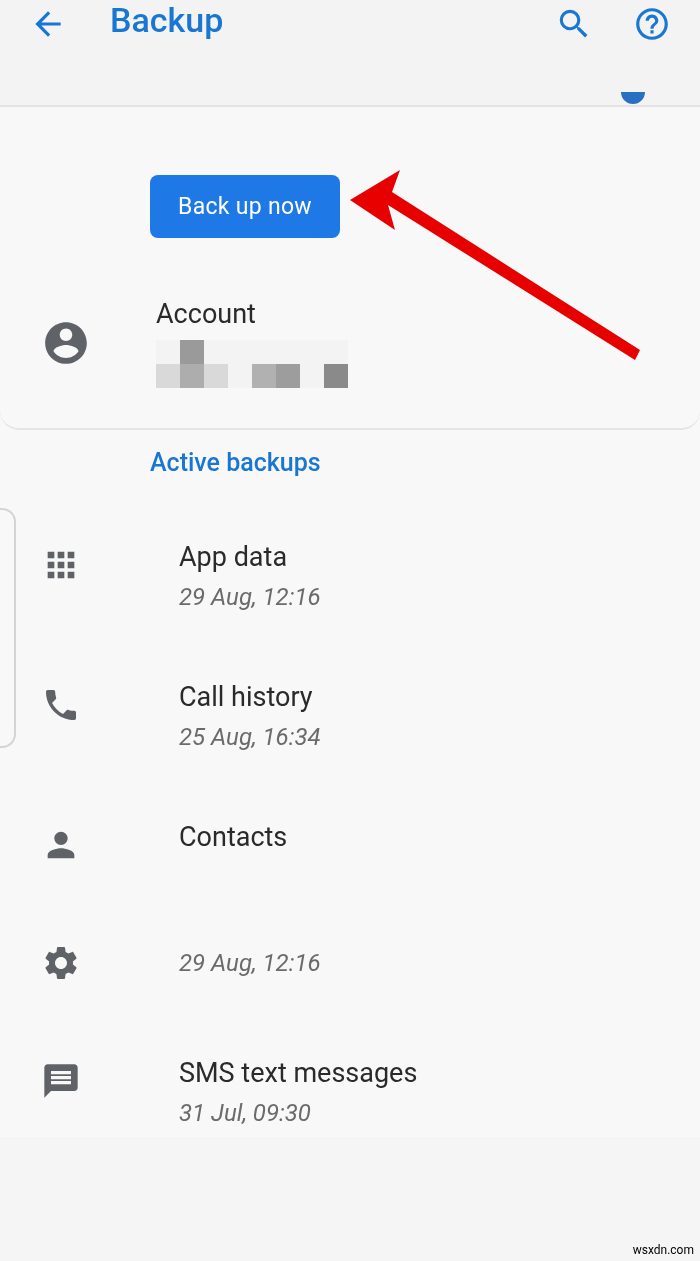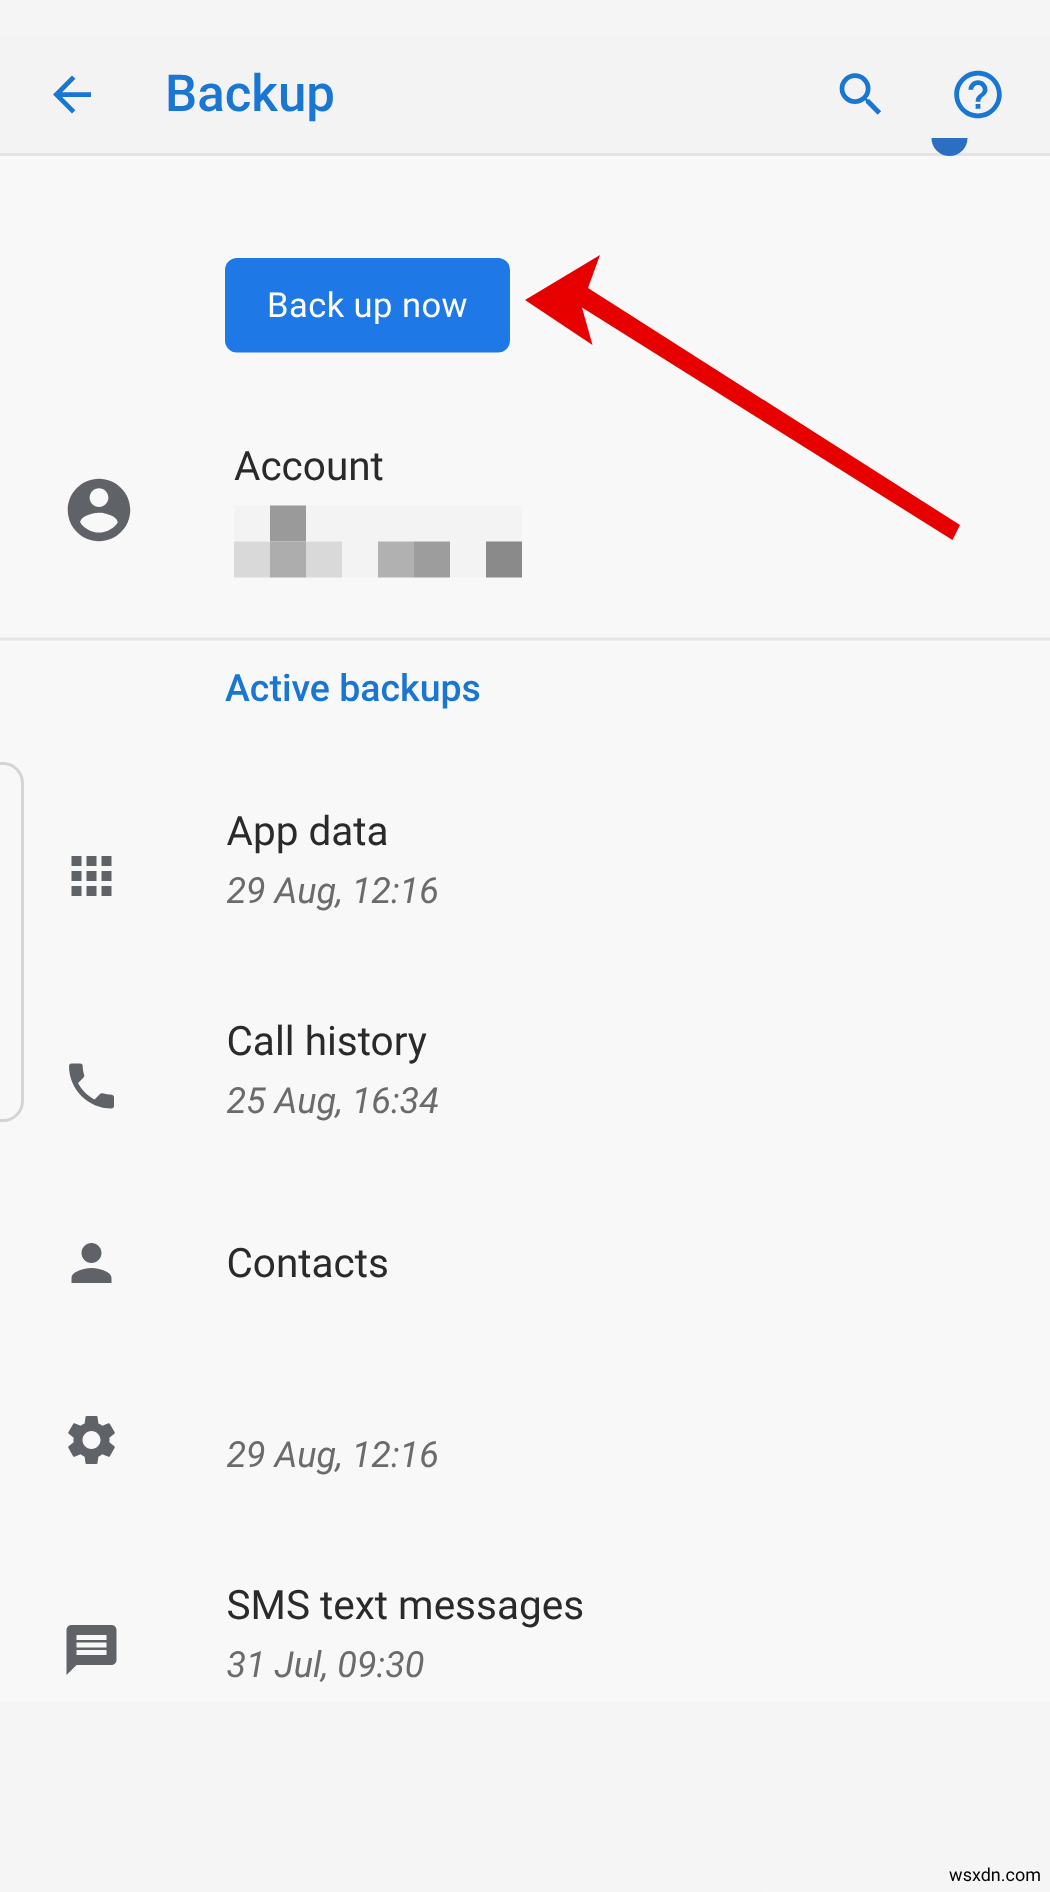--- a/index.html
+++ b/index.html
@@ -9,27 +9,26 @@
       font-family: Roboto, -apple-system, BlinkMacSystemFont, 'Segoe UI', Arial, sans-serif;
     }
     body {
       width: 700px;
       height: 1261px;
       background: #f5f5f5;
       position: relative;
       overflow: hidden;
     }
     .header {
-      height: 80px;
+      height: 107px;
       background: #f3f3f3;
       border-bottom: 2px solid #e3e3e3;
       display: flex;
-      align-items: center;
+      align-items: flex-start;
       padding: 0 24px;
-      margin-top: 24px;
     }
     .back-btn {
       width: 48px;
       height: 48px;
       display: flex;
       align-items: center;
       justify-content: center;
       margin-right: 38px;
       cursor: pointer;
     }
@@ -50,20 +49,21 @@
       align-items: center;
       justify-content: center;
       cursor: pointer;
     }
     .content {
       background: #f8f8f8;
     }
     .backup-section {
       padding: 22px 24px 40px 24px;
       border-bottom: 2px solid #e5e5e5;
+      border-radius: 19px;
     }
     .backup-button {
       margin-left: 126px;
       margin-top: 46px;
       background: #1e78e6;
       color: #fff;
       font-size: 23px;
       font-weight: 400;
       padding: 18px 28px;
       border: none;
@@ -111,23 +111,24 @@
     }
     .section-header {
       margin-left: 126px;
       font-size: 25px;
       font-weight: 500;
       color: #1976d2;
       margin-bottom: 44px;
     }
     .list-item {
       display: flex;
-      align-items: flex-end;
+      align-items: flex-start;
       padding: 20px 0 50px 0;
       cursor: pointer;
+      gap: 28px;
     }
     .item-icon {
       width: 48px;
       height: 48px;
       margin-left: 13px;
       margin-right: 66px;
       display: flex;
       align-items: center;
       justify-content: center;
       flex-shrink: 0;

